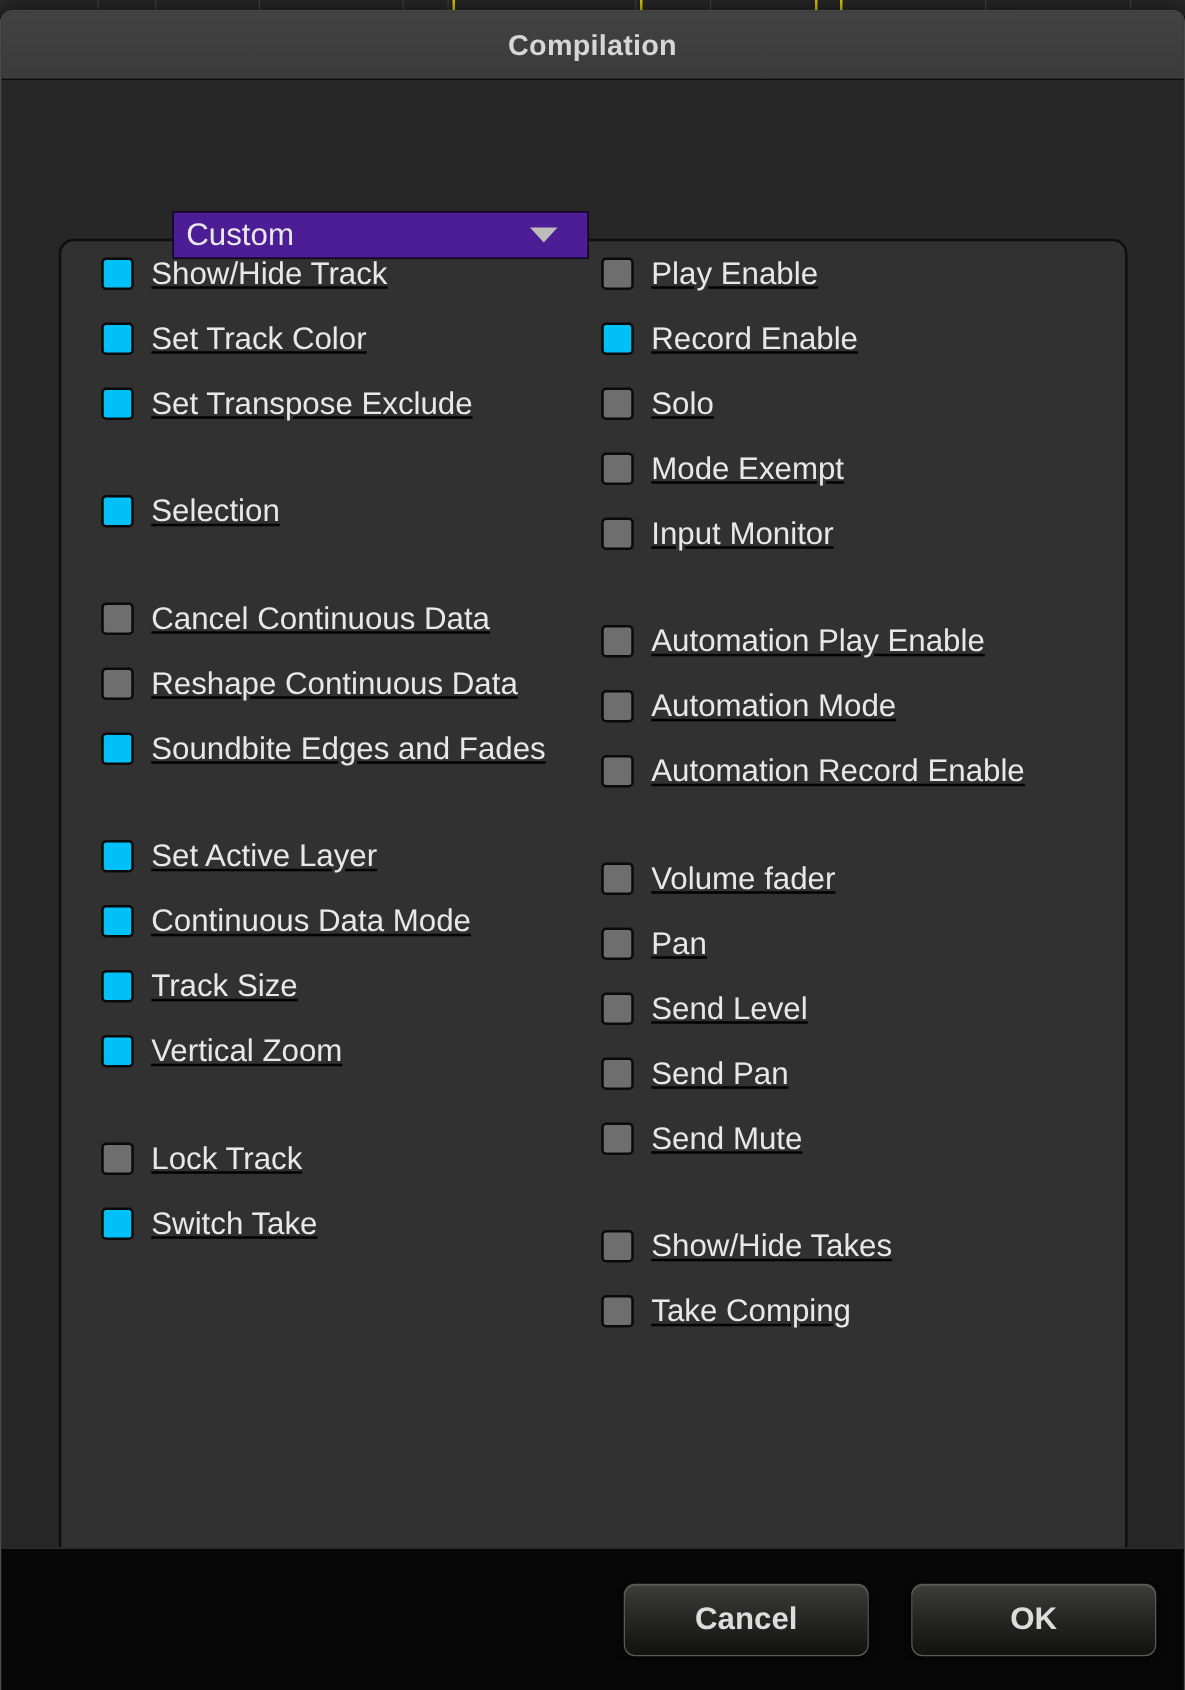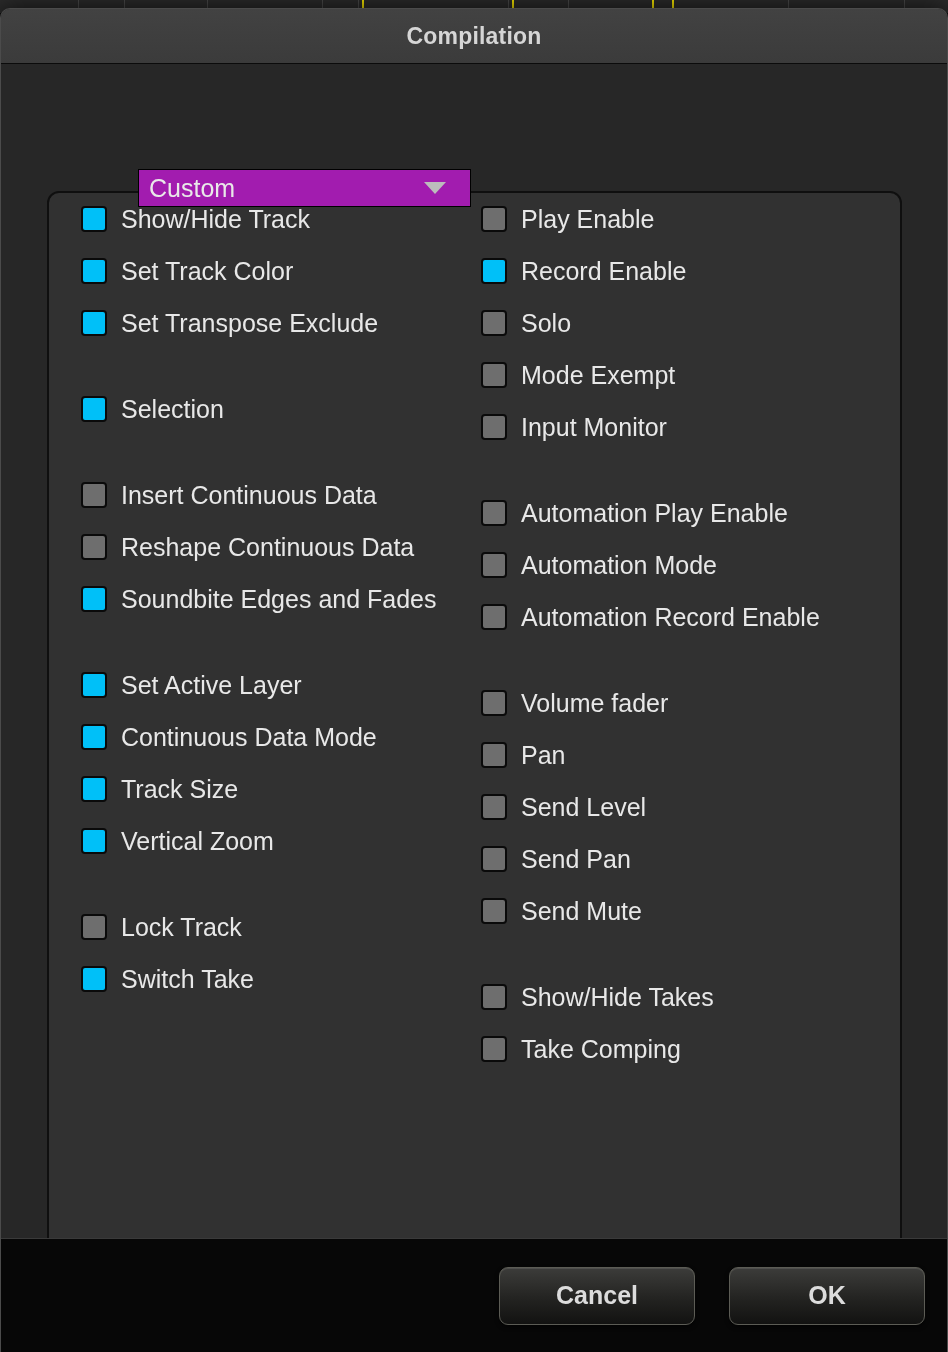--- a/index.html
+++ b/index.html
@@ -57,21 +57,21 @@
   #body {
     position: relative;
     height: 1175px;
     background: #272727;
   }
 
   
   #preset-menu {
     position: absolute; left: 137px; top: 105px;
     width: 333px; height: 38px;
-    background: #a21caf;
+    background: #4c1d95;
     border: 1px solid #000;
     display: flex; align-items: center;
     padding: 0 10px;
     z-index: 5;
   }
   #preset-label { font-size: 25px; color: #e9e9e9; flex: 1; }
   .caret {
     width: 0; height: 0;
     border-left: 11px solid transparent;
     border-right: 11px solid transparent;
@@ -89,20 +89,21 @@
   }
 
   .columns { position: absolute; inset: 0; }
   .col { position: absolute; top: 0; }
   .col-left  { left: 32px;  width: 420px; }
   .col-right { left: 432px; width: 410px; }
 
   .row {
     display: flex; align-items: center;
     height: 52px;
+    text-decoration: underline;
   }
   .row.gap-md { margin-top: 34px; align-items: center; }
 
   .cb {
     width: 26px; height: 26px; flex: 0 0 26px;
     border: 2px solid #0a0a0a;
     border-radius: 4px;
     background: #6e6e6e;
     margin-right: 14px;
   }
@@ -203,21 +204,21 @@
             <div class="row">
               <span class="cb on" role="checkbox" aria-checked="true"></span>
               <span class="cb-label">Set Transpose Exclude</span>
             </div>
             <div class="row gap-md">
               <span class="cb on" role="checkbox" aria-checked="true"></span>
               <span class="cb-label">Selection</span>
             </div>
             <div class="row gap-md">
               <span class="cb" role="checkbox" aria-checked="false"></span>
-              <span class="cb-label">Insert Continuous Data</span>
+              <span class="cb-label">Cancel Continuous Data</span>
             </div>
             <div class="row">
               <span class="cb" role="checkbox" aria-checked="false"></span>
               <span class="cb-label">Reshape Continuous Data</span>
             </div>
             <div class="row">
               <span class="cb on" role="checkbox" aria-checked="true"></span>
               <span class="cb-label">Soundbite Edges and Fades</span>
             </div>
             <div class="row gap-md">

